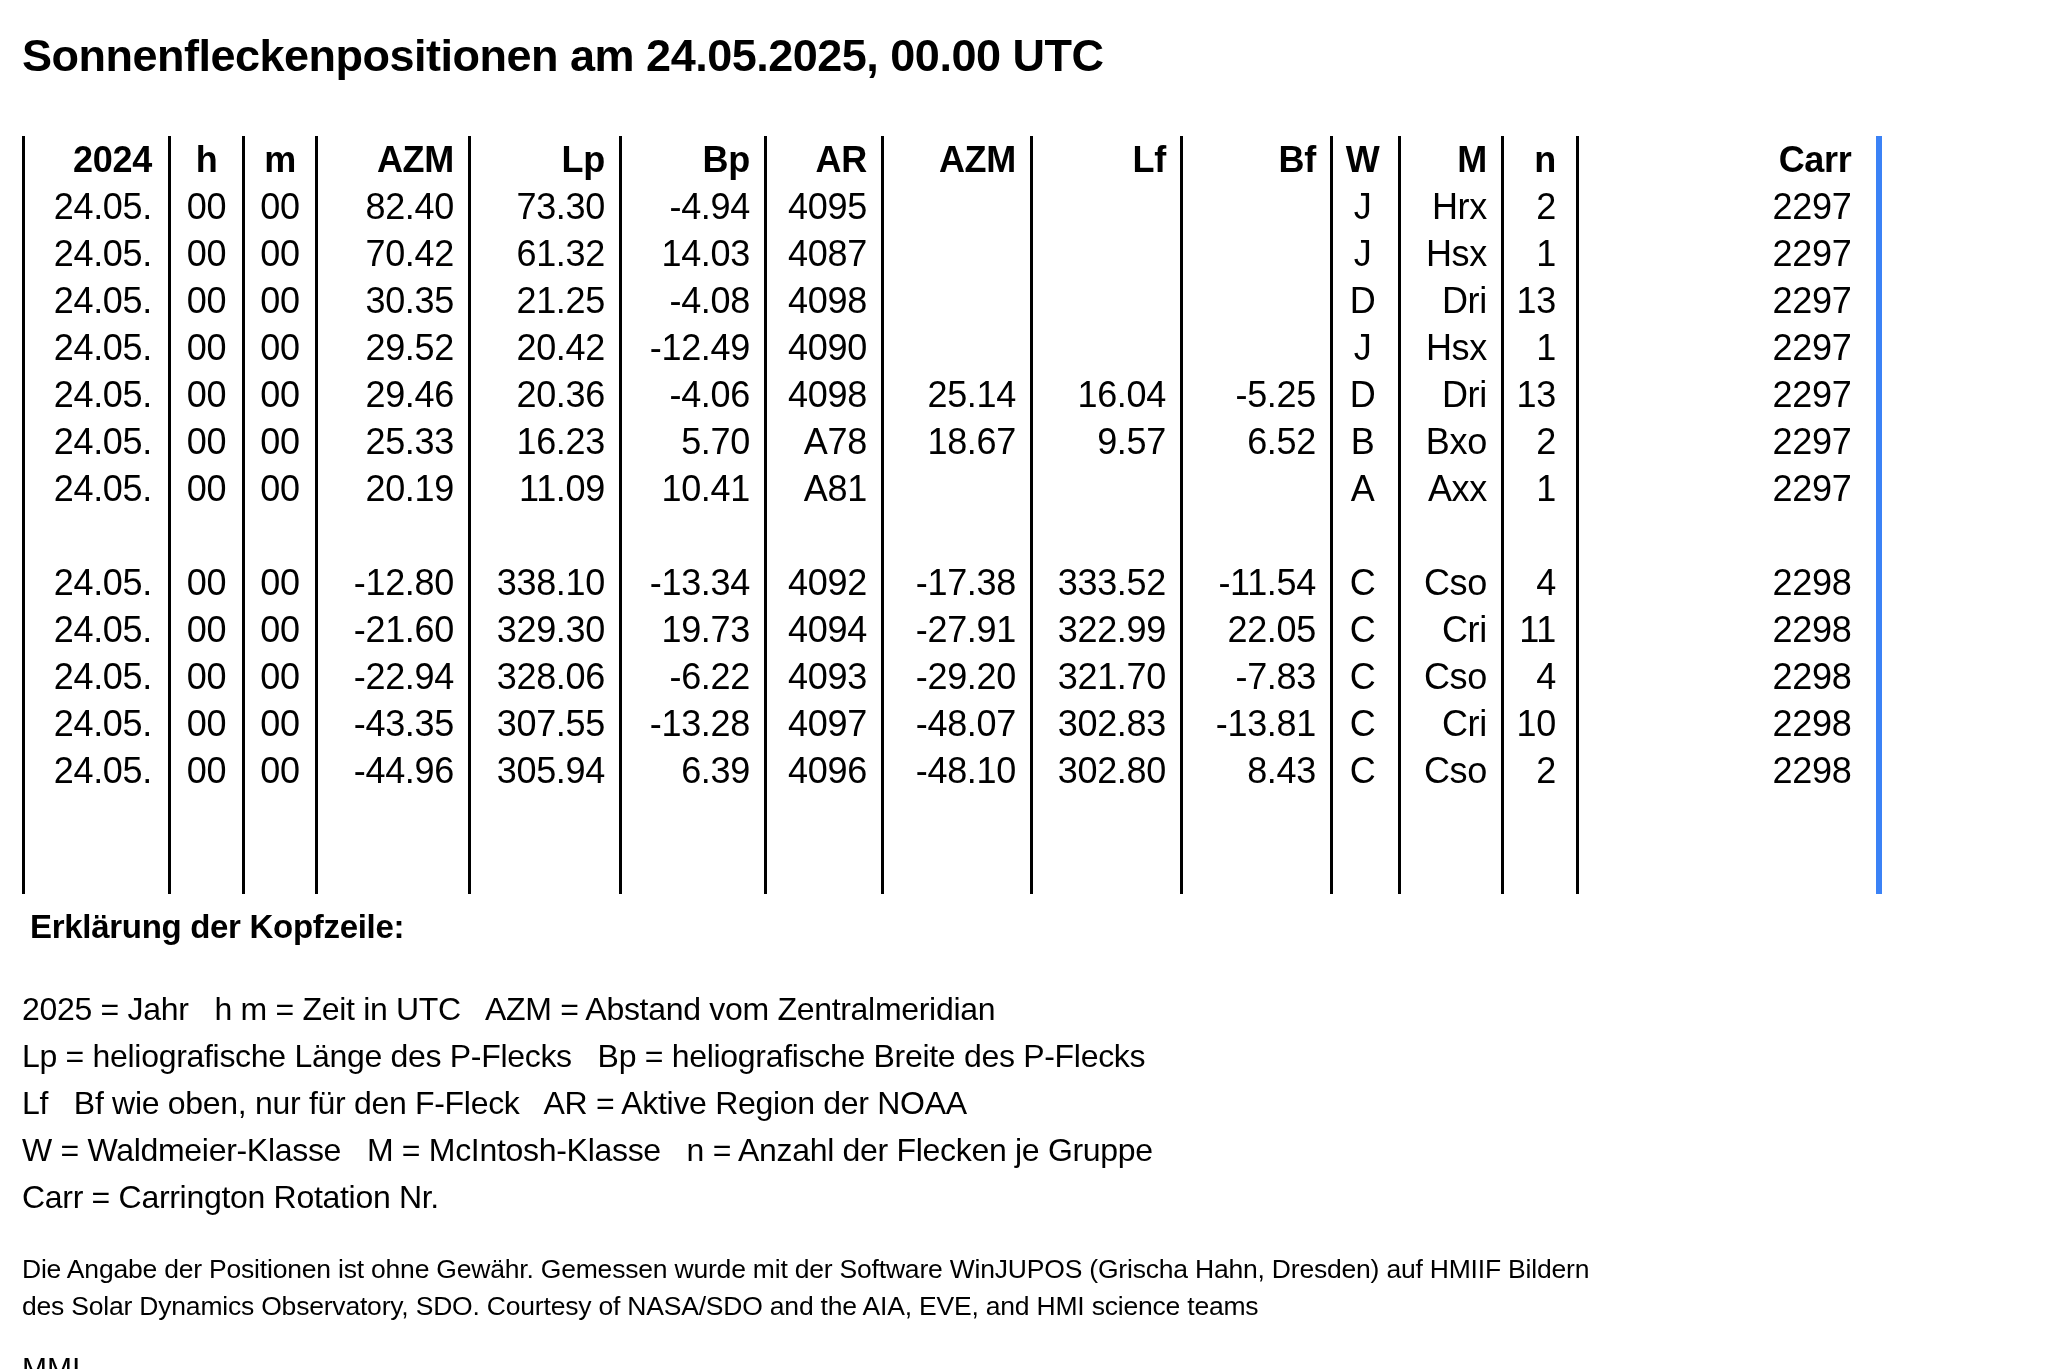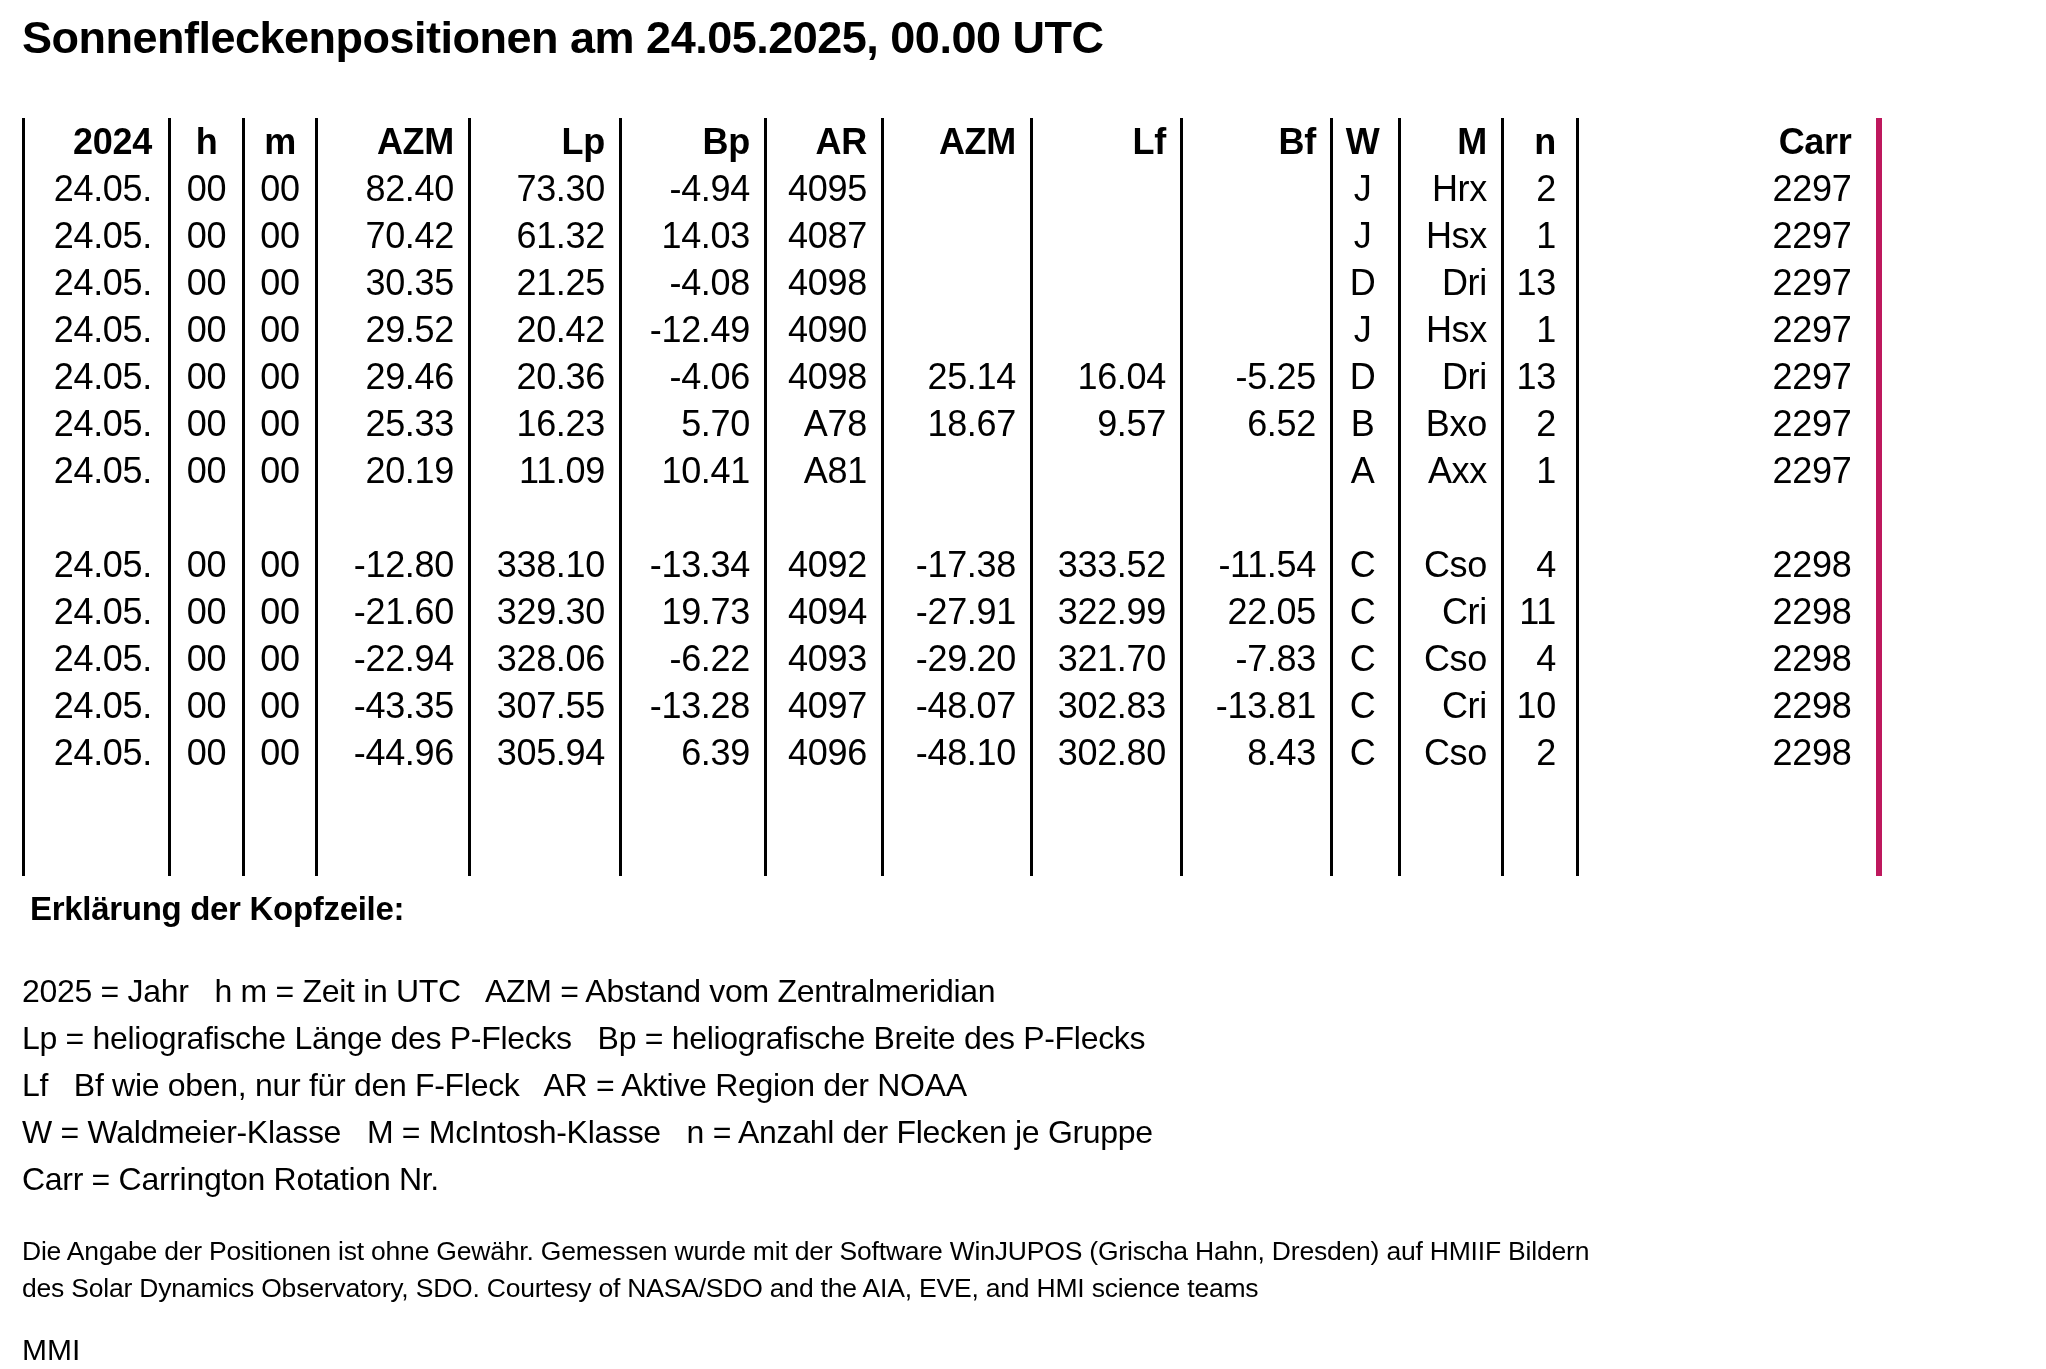--- a/index.html
+++ b/index.html
@@ -1,20 +1,20 @@
 <!DOCTYPE html>
 <html><head>
 <meta charset="utf-8">
 <style>
   html, body { margin:0; padding:0; background:#ffffff; }
   body {
     width:2046px; height:1369px; overflow:hidden;
     font-family:"Liberation Sans", sans-serif; color:#000;
   }
-  .page { position:relative; box-sizing:border-box; width:2010px; height:1369px; padding:12px 16px 0 22px; }
+  .page { position:relative; box-sizing:border-box; width:2010px; height:1369px; padding:30px 16px 0 22px; }
 
   h1.title {
     margin:0; font-size:45px; font-weight:700; letter-spacing:-0.5px; line-height:52px;
   }
 
   table.sunspots {
     margin-top:54px; border-collapse:collapse; table-layout:fixed;
     width:1855px; font-size:36px; letter-spacing:-0.3px;
   }
   table.sunspots col.c0{width:146px} table.sunspots col.c1{width:74px}
@@ -24,21 +24,21 @@
   table.sunspots col.c8{width:150px} table.sunspots col.c9{width:150px}
   table.sunspots col.c10{width:68px} table.sunspots col.c11{width:103px}
   table.sunspots col.c12{width:75px} table.sunspots col.c13{width:301px}
 
   table.sunspots th, table.sunspots td {
     height:47px; padding:0 14px 0 0; border-left:3px solid #000;
     text-align:right; white-space:nowrap; overflow:hidden; font-weight:400;
     box-sizing:border-box;
   }
   table.sunspots th { font-weight:700; }
-  table.sunspots th:last-child, table.sunspots td:last-child { border-right:6px solid #be185d; }
+  table.sunspots th:last-child, table.sunspots td:last-child { border-right:6px solid #3b82f6; }
   
   table.sunspots th:nth-child(1), table.sunspots td:nth-child(1) { padding-right:16px; }
   table.sunspots th:nth-child(2), table.sunspots td:nth-child(2),
   table.sunspots th:nth-child(3), table.sunspots td:nth-child(3) { text-align:center; padding-right:0; }
   table.sunspots th:nth-child(11), table.sunspots td:nth-child(11) { text-align:center; padding-right:6px; }
   table.sunspots th:nth-child(13), table.sunspots td:nth-child(13) { padding-right:20px; }
   table.sunspots th:nth-child(14), table.sunspots td:nth-child(14) { padding-right:24px; }
   table.sunspots td.b { font-weight:400; }
   table.sunspots tr.filler td { height:100px; }
 

